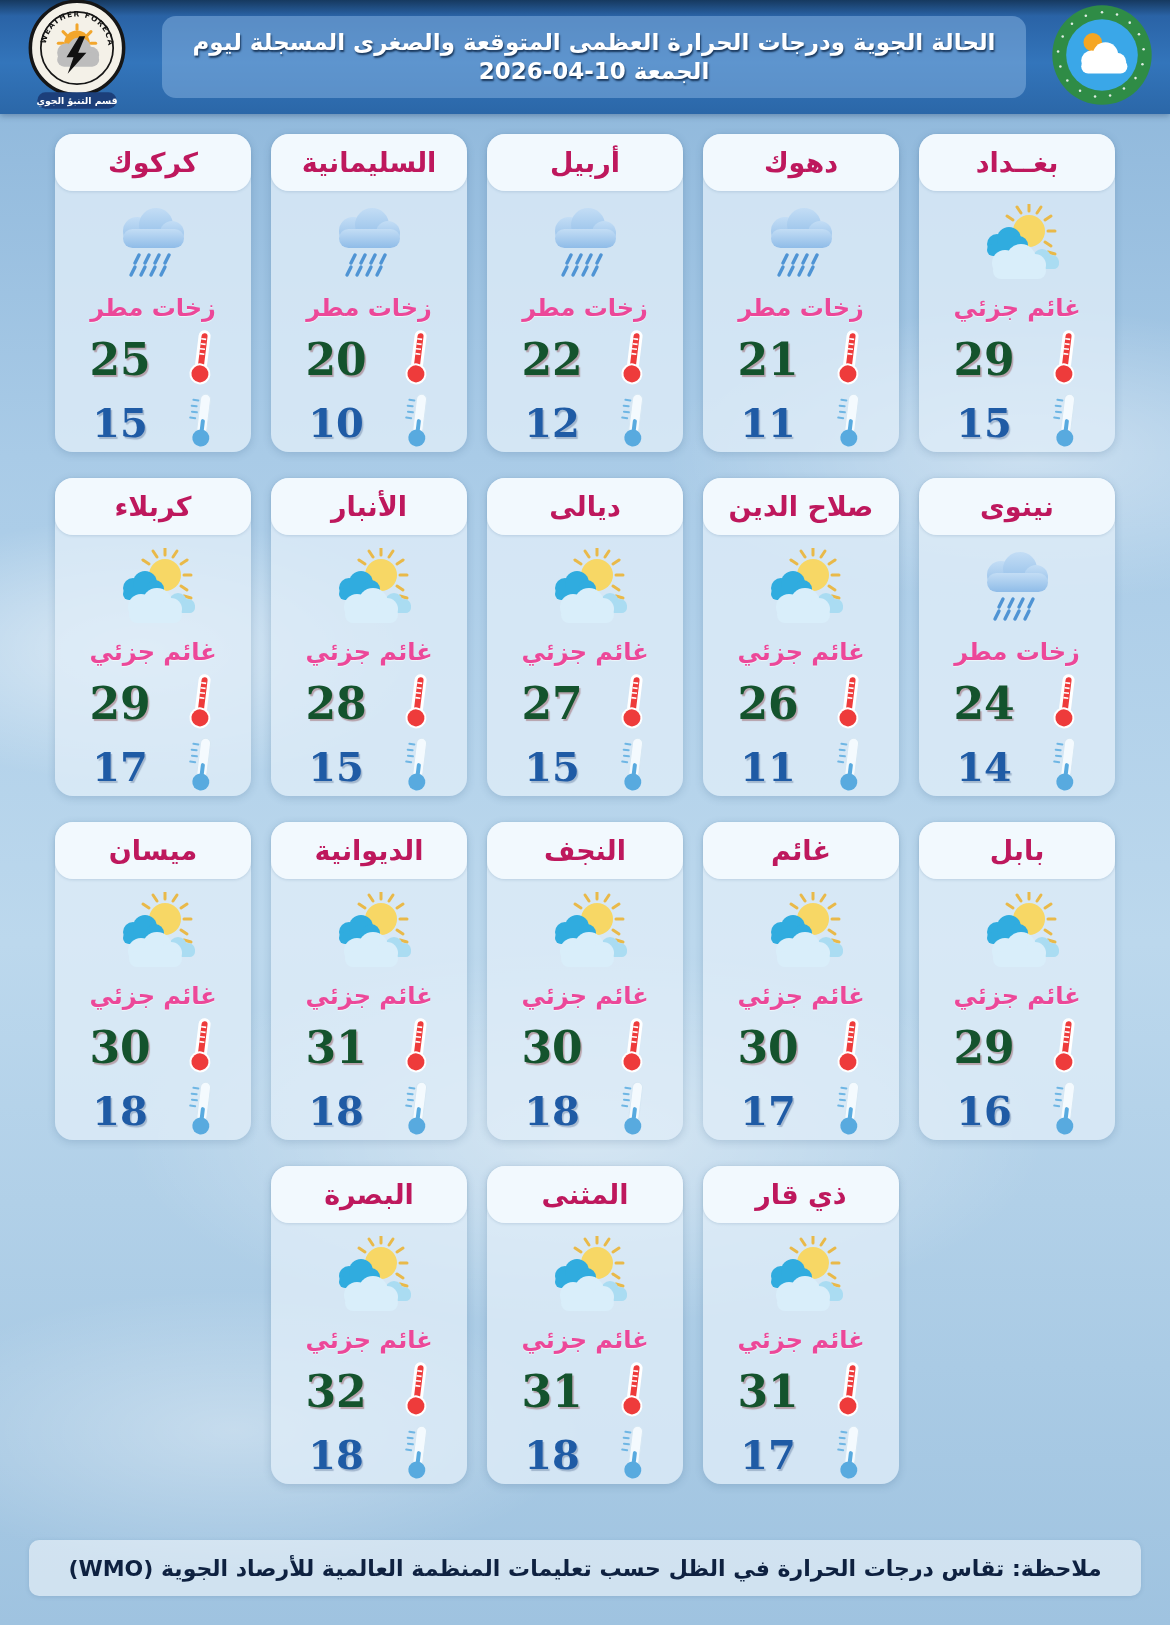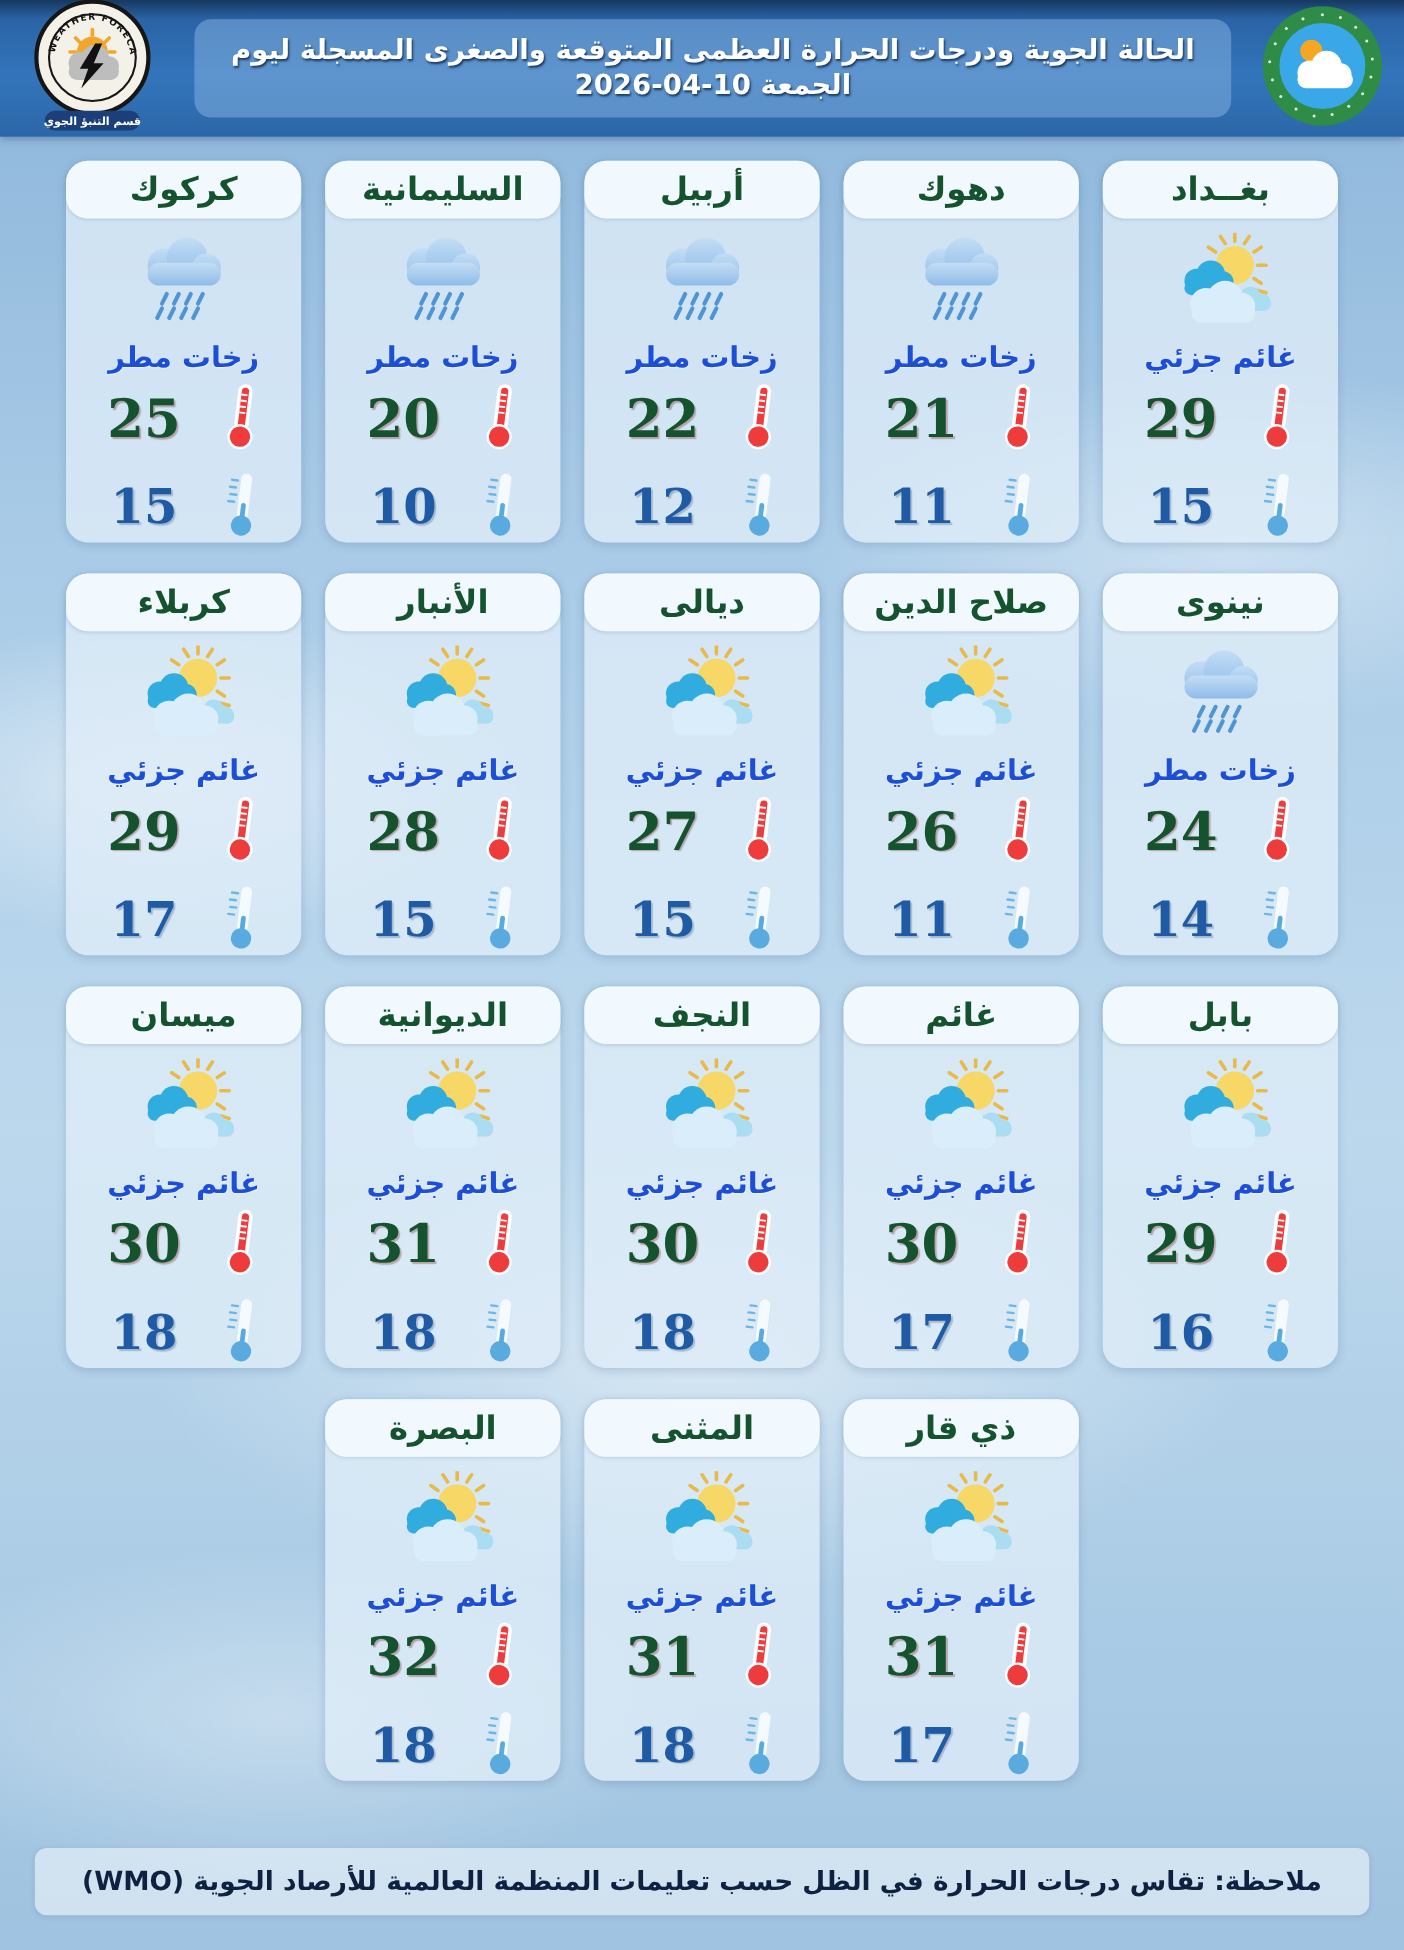--- a/index.html
+++ b/index.html
@@ -39,26 +39,26 @@
     background:rgba(222,236,247,.80);
     box-shadow:0 2px 8px rgba(40,80,120,.20);
     display:flex;flex-direction:column;align-items:center;
   }
   .card-header{
     width:100%;height:58px;border-radius:18px;
     background:rgba(243,250,254,.95);
     display:flex;align-items:center;justify-content:center;
     box-shadow:0 1px 3px rgba(60,100,140,.18);
   }
-  .card-header span{font-size:27px;font-weight:bold;color:#14532d;}
+  .card-header span{font-size:27px;font-weight:bold;color:#be185d;}
   .icon-holder{margin-top:12px;height:88px;display:flex;align-items:center;justify-content:center;}
-  .cond{margin-top:4px;font-size:24px;font-weight:bold;color:#1d4ed8;text-shadow:0 1px 1px rgba(255,255,255,.6);text-align:right;}
+  .cond{margin-top:4px;font-size:24px;font-weight:bold;color:#ec4899;text-shadow:0 1px 1px rgba(255,255,255,.6);text-align:right;}
   .temps{width:100%;direction:ltr;display:flex;align-items:center;justify-content:center;gap:36px;}
   .temps.max{margin-top:6px;}
-  .temps.min{margin-top:12px;}
+  .temps.min{margin-top:2px;}
   .tval{font-family:"DejaVu Serif",serif;font-weight:bold;min-width:62px;text-align:center;}
   .tval.max{font-size:44px;color:#14532d;text-shadow:1.5px 1.5px 1px rgba(110,0,0,.30);}
   .tval.min{font-size:40px;color:#1f5ba5;text-shadow:1.5px 1.5px 1px rgba(10,40,90,.25);}
   
   .note{
     width:1112px;height:56px;margin:56px auto 0;border-radius:10px;direction:rtl;
     background:rgba(255,255,255,.50);
     display:flex;align-items:center;justify-content:center;
     box-shadow:0 1px 4px rgba(60,100,140,.18);
   }

